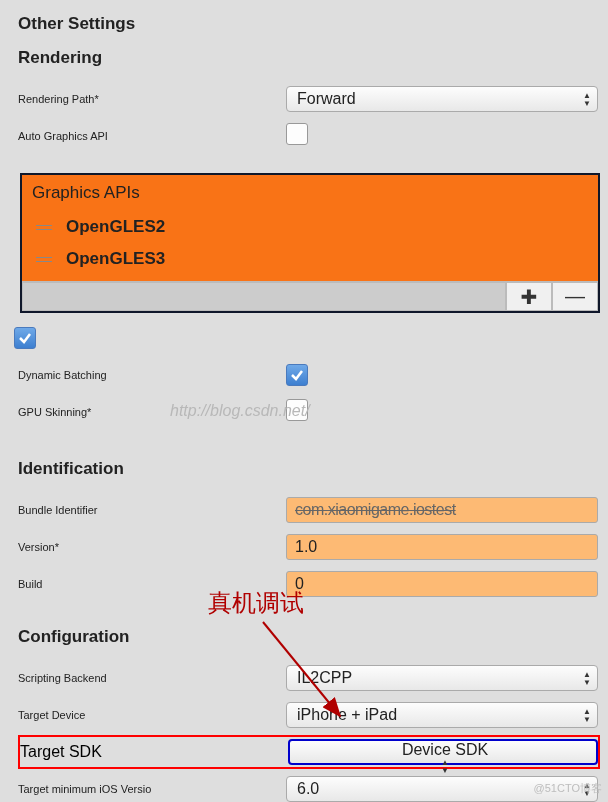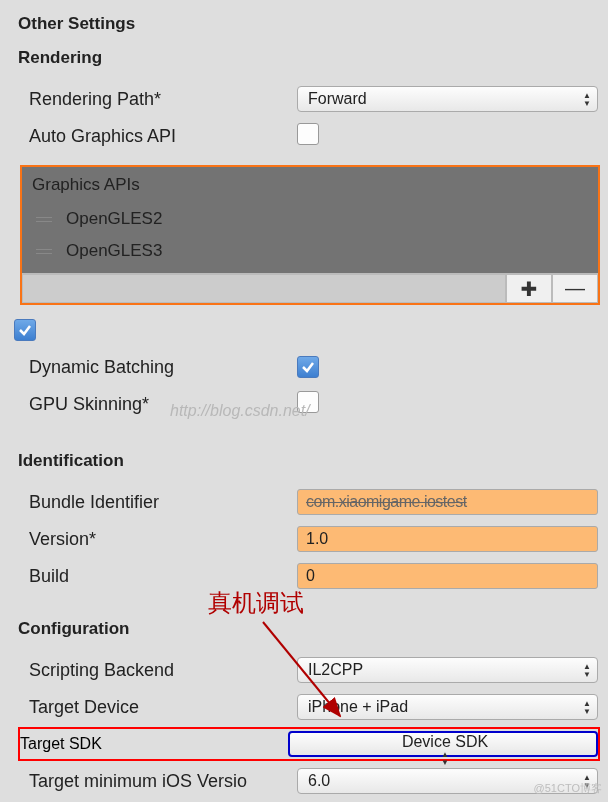--- a/index.html
+++ b/index.html
@@ -1,21 +1,21 @@
 <!DOCTYPE html>
 <html><head>
   <meta charset="utf-8">
   <style>
     * { box-sizing: border-box; margin: 0; padding: 0; font-family: "Lucida Grande", Arial, sans-serif; }
     body { background: #dedede; width: 608px; height: 802px; overflow: hidden; position: relative; }
     .panel { padding: 8px 0 0 14px; }
     .section-header { font-weight: bold; font-size: 17px; color: #222; margin: 6px 0 14px 4px; }
     .subsection-header { font-weight: bold; font-size: 17px; color: #222; margin: 10px 0 14px 4px; }
     .row { display: flex; align-items: center; height: 34px; margin-bottom: 3px; }
-    .row .label { width: 272px; font-size: 18px; color: #222; padding-left: 4px; margin-left: 11px; }
+    .row .label { width: 272px; font-size: 11px; color: #222; padding-left: 4px; }
     .row .control { flex: 1; padding-right: 10px; }
     .dropdown {
       display: flex; align-items: center; justify-content: space-between;
       background: linear-gradient(#fdfdfd, #e8e8e8); border: 1px solid #aaa;
       border-radius: 4px; height: 26px; padding: 0 6px 0 10px; font-size: 16px; color: #222;
       position: relative;
     }
     .dropdown .arrows {
       display: flex; flex-direction: column; gap: 1px; align-items: center;
     }
@@ -25,25 +25,25 @@
       display: inline-flex; align-items: center; justify-content: center;
     }
     .checkbox.checked { background: linear-gradient(#6fa9e8, #3d7fd0); border-color: #4a7abd; }
     .checkbox.checked svg { width: 16px; height: 16px; }
     .text-input {
       background: #fdba74; border: 1px solid #aaa; border-radius: 3px; height: 26px;
       padding: 0 8px; font-size: 16px; color: #222; width: 100%;
     }
     .text-input.struck { text-decoration: line-through; color: #666; letter-spacing: -0.5px; }
     .graphics-box {
-      border: 2px solid #f97316; margin: 12px 8px 8px 6px; padding: 6px 0 0 0;
-      background: #737373; position: relative;
+      border: 2px solid #0f172a; margin: 20px 8px 8px 6px; padding: 6px 0 0 0;
+      background: #f97316; position: relative;
     }
     .graphics-title { font-size: 17px; color: #222; padding: 2px 0 8px 10px; }
-    .api-row { display: flex; align-items: center; height: 32px; padding-left: 14px; }
+    .api-row { display: flex; align-items: center; height: 32px; padding-left: 14px; font-weight: bold; }
     .drag-handle { display: flex; flex-direction: column; gap: 3px; width: 20px; }
     .drag-handle span { height: 1px; background: #888; width: 16px; }
     .api-name { font-size: 17px; color: #222; padding-left: 10px; }
     .footer-bar { display: flex; justify-content: flex-end; background: #e6e6e6; border-top: 1px solid #bbb; height: 30px; margin-top: 6px; }
     .footer-slot { border: 1px solid #bbb; width: 46px; display: flex; align-items: center; justify-content: center; font-size: 20px; color: #333; background: #f0f0f0; }
     .watermark { position: absolute; top: 402px; left: 170px; font-size: 16px; color: #b8b8b8; font-style: italic; }
     .annotation { position: absolute; top: 587px; left: 208px; font-size: 24px; color: #b00000; font-family: SimSun, serif; }
     .arrow-svg { position: absolute; top: 620px; left: 258px; pointer-events: none; }
     .sdk-row-box { border: 2px solid #ff0000; display: flex; align-items: center; height: 34px; margin: 0 8px 3px 4px; }
     .sdk-dropdown { border: 2px solid #0000cc; flex-direction: column; }

